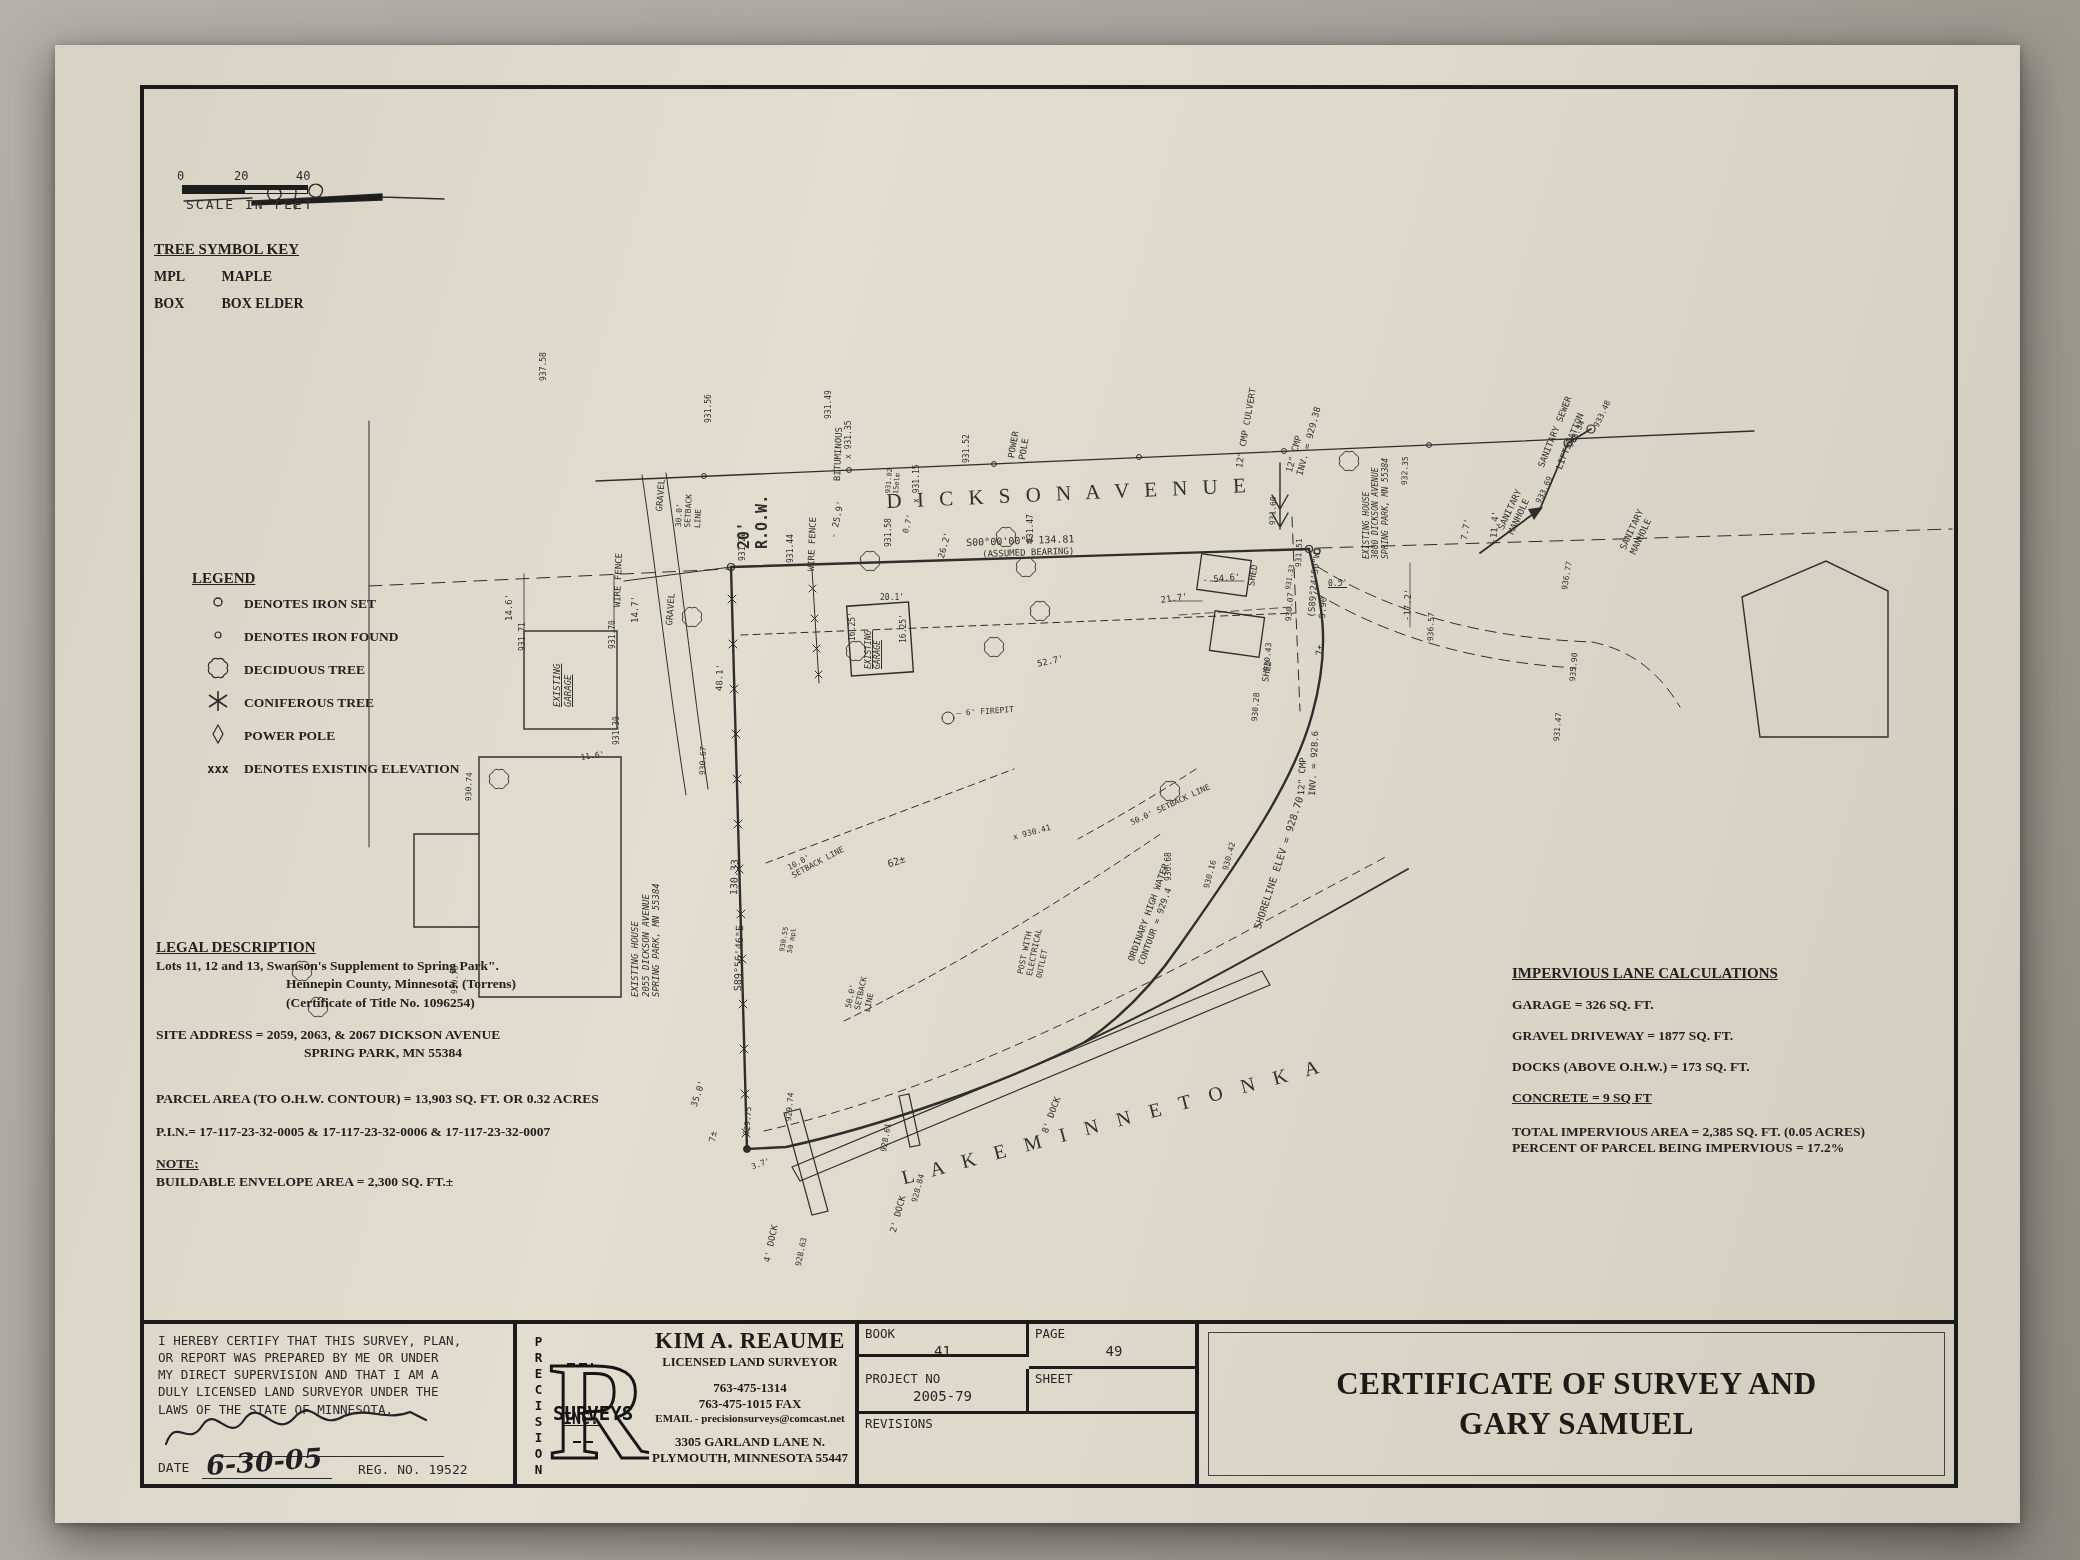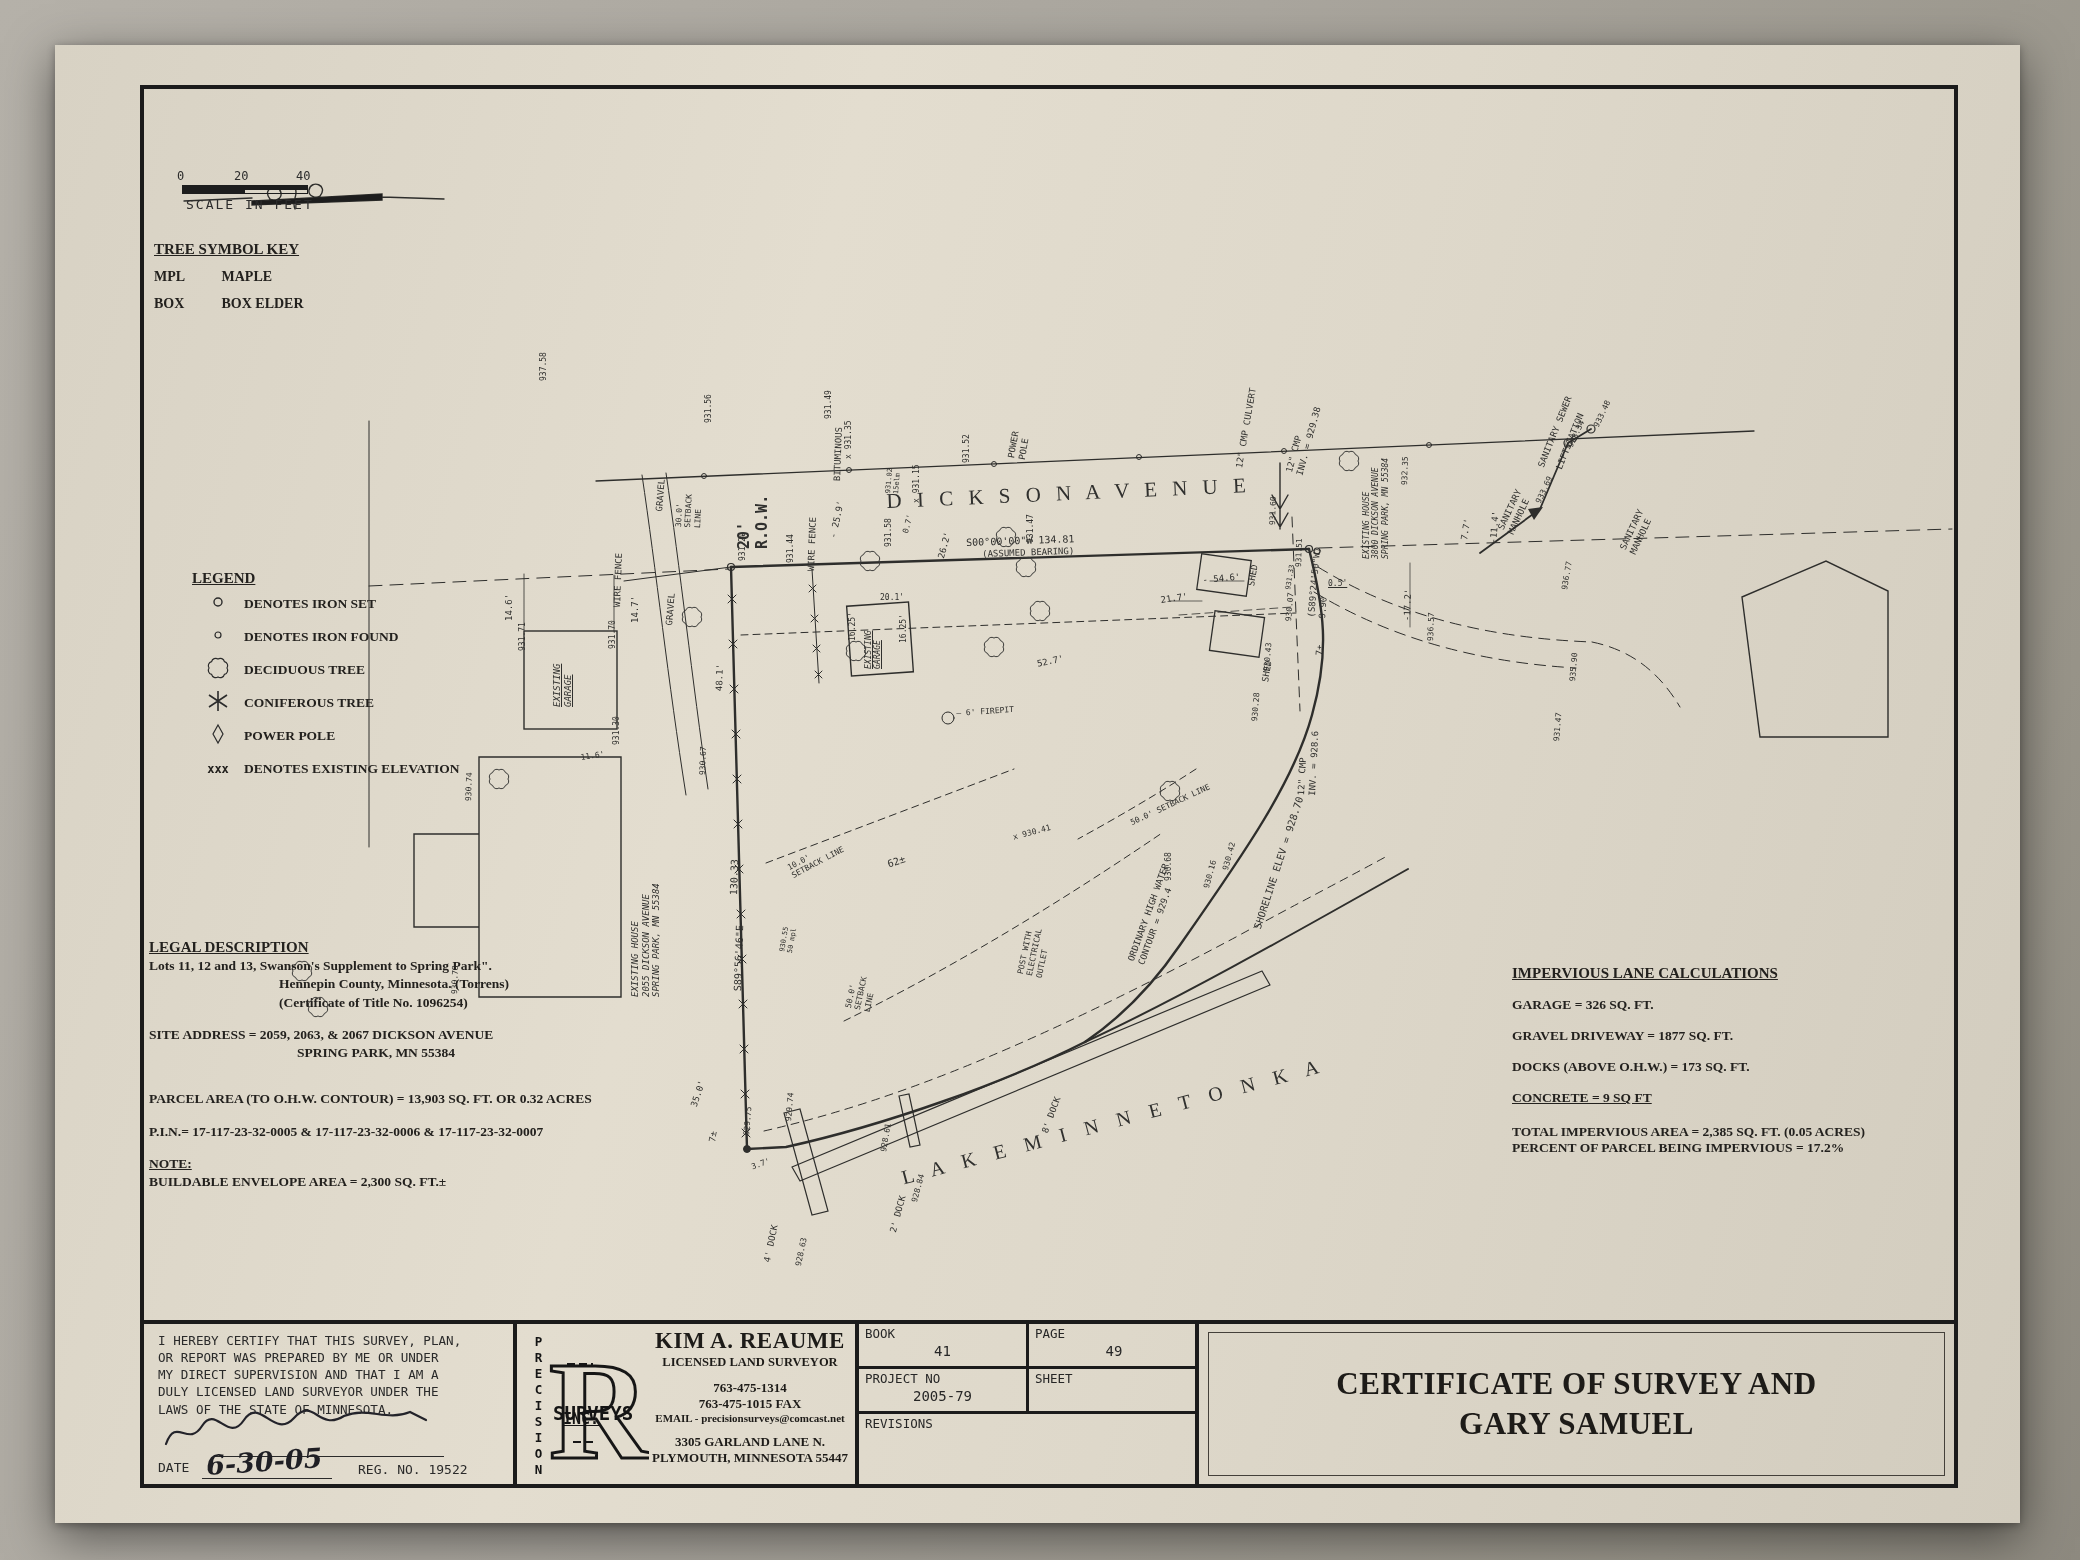--- a/index.html
+++ b/index.html
@@ -21,21 +21,21 @@
   #scale-caption{position:absolute;left:20px;top:72px;font-size:13px;letter-spacing:2px;color:#2c2c2c;}
   
   .blk{position:absolute;color:#23211e;}
   .blk-title{font-weight:700;text-decoration:underline;font-size:15px;}
   #tree-key{left:10px;top:152px;font-size:14px;font-weight:700;}
   #tree-key .row{margin-top:11px;}
   #tree-key .abbr{display:inline-block;width:64px;}
   #legend{left:8px;top:481px;font-size:13.5px;font-weight:700;margin-left:40px;}
   #legend .lrow{display:flex;align-items:center;height:33px;}
   #legend .sym{display:inline-block;width:52px;text-align:center;}
-  #legal{left:5px;top:848px;font-size:13.5px;font-weight:700;width:470px;line-height:1.35;}
+  #legal{left:12px;top:848px;font-size:13.5px;font-weight:700;width:470px;line-height:1.35;}
   #legal .ind{margin-left:130px;}
   #legal .gap{height:14px;}
   #impervious{left:1368px;top:876px;font-size:13.5px;font-weight:700;width:430px;}
   #impervious div{margin-top:15px;}
   #impervious .blk-title{margin-top:0;}
   .ul{text-decoration:underline;}
   
   #map{position:absolute;left:0;top:0;width:1810px;height:1235px;}
   #map svg{position:absolute;left:0;top:0;}
   .ml{position:absolute;color:#30302e;font-family:"DejaVu Sans Mono",monospace;
@@ -66,21 +66,21 @@
   #surveyor .tt{font-size:12.5px;margin-top:1px;}
   #surveyor .ph{font-size:13px;margin-top:10px;}
   #surveyor .fx{font-size:13px;}
   #surveyor .em{font-size:11px;font-family:Liberation Serif, serif;}
   #surveyor .a1{font-size:13px;margin-top:10px;}
   #surveyor .a2{font-size:13px;}
   #grid-box{width:340px;font-family:"DejaVu Sans Mono",monospace;color:#262626;}
   .gcell{position:absolute;box-sizing:border-box;}
   .glabel{font-size:12.5px;padding:2px 0 0 6px;}
   .gval{text-align:center;font-size:14px;margin-top:2px;}
-  #gc-book{left:0;top:0;width:170px;height:45px;border-right:3px solid #1b1b1b;border-bottom:3px solid #1b1b1b;}
+  #gc-book{left:0;top:0;width:170px;height:33px;border-right:3px solid #1b1b1b;border-bottom:3px solid #1b1b1b;}
   #gc-page{left:170px;top:0;width:170px;height:45px;border-bottom:3px solid #1b1b1b;}
   #gc-proj{left:0;top:45px;width:170px;height:45px;border-right:3px solid #1b1b1b;border-bottom:3px solid #1b1b1b;}
   #gc-sheet{left:170px;top:45px;width:170px;height:45px;border-bottom:3px solid #1b1b1b;}
   #gc-rev{left:0;top:90px;width:340px;height:66px;}
   #title-box{width:755px;border-right:none;}
   #title-inner{position:absolute;left:9px;top:8px;right:9px;bottom:8px;border:1px solid #44403a;
      display:flex;flex-direction:column;align-items:center;justify-content:center;}
   #title-inner div{font-size:31px;font-weight:700;color:#1d1b18;line-height:1.3;letter-spacing:.5px;text-align:center;}
 </style>
 </head>

